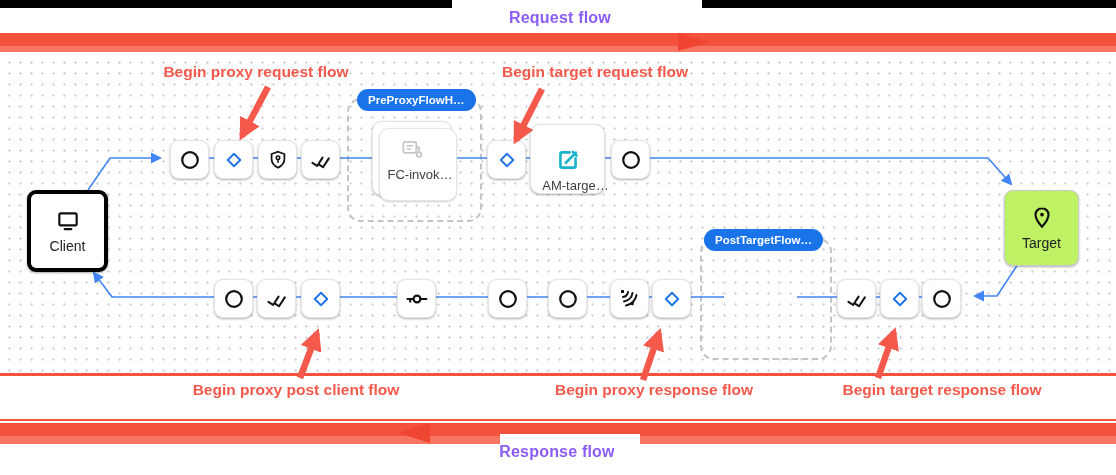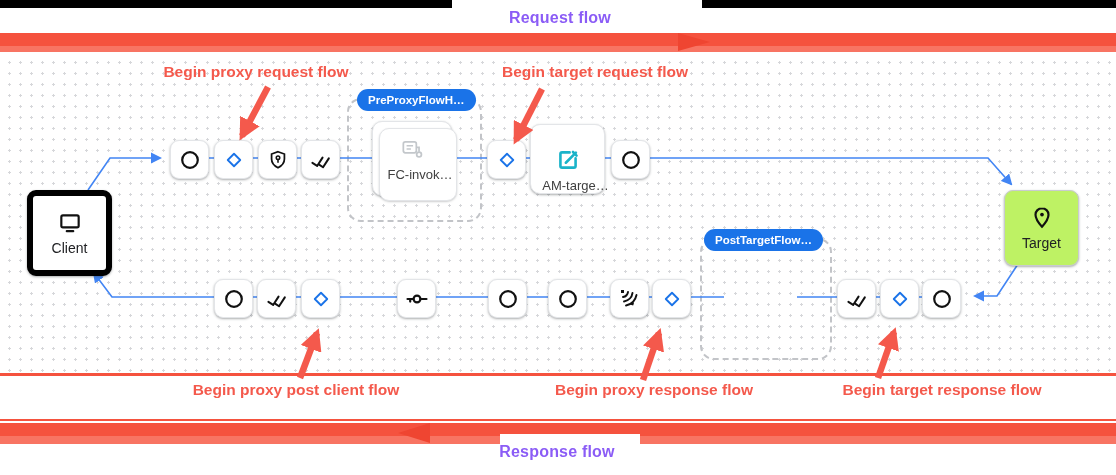--- a/index.html
+++ b/index.html
@@ -47,21 +47,21 @@
     background-image:radial-gradient(circle,#d6d7da 1.1px,transparent 1.4px);
     background-size:11px 11px;background-position:4px 4px;
   }
   svg.overlay{position:absolute;left:0;top:0;width:1116px;height:475px;pointer-events:none;}
   svg.flow{z-index:2;}
   svg.redarrows{z-index:8;}
   
   .endpoint{
     position:absolute;z-index:4;display:flex;flex-direction:column;align-items:center;
     justify-content:center;gap:4px;width:73px;height:74px;border-radius:9px;
-    background:#fff;border:6px solid #000000;
+    background:#fff;border:4px solid #000000;
     box-shadow:0 1px 2px rgba(60,64,67,.3),0 1px 3px rgba(60,64,67,.15);
     font-size:14px;color:#202124;
   }
   .endpoint.target{background:#bef264;border:1px solid #c9cbcf;}
   .node{
     position:absolute;z-index:4;width:37px;height:37px;border-radius:9px;background:#fff;
     border:1px solid #e3e5e8;display:flex;align-items:center;justify-content:center;
     box-shadow:0 1px 2px rgba(60,64,67,.3),0 1px 3px rgba(60,64,67,.15);
   }
   .dashed-box{

